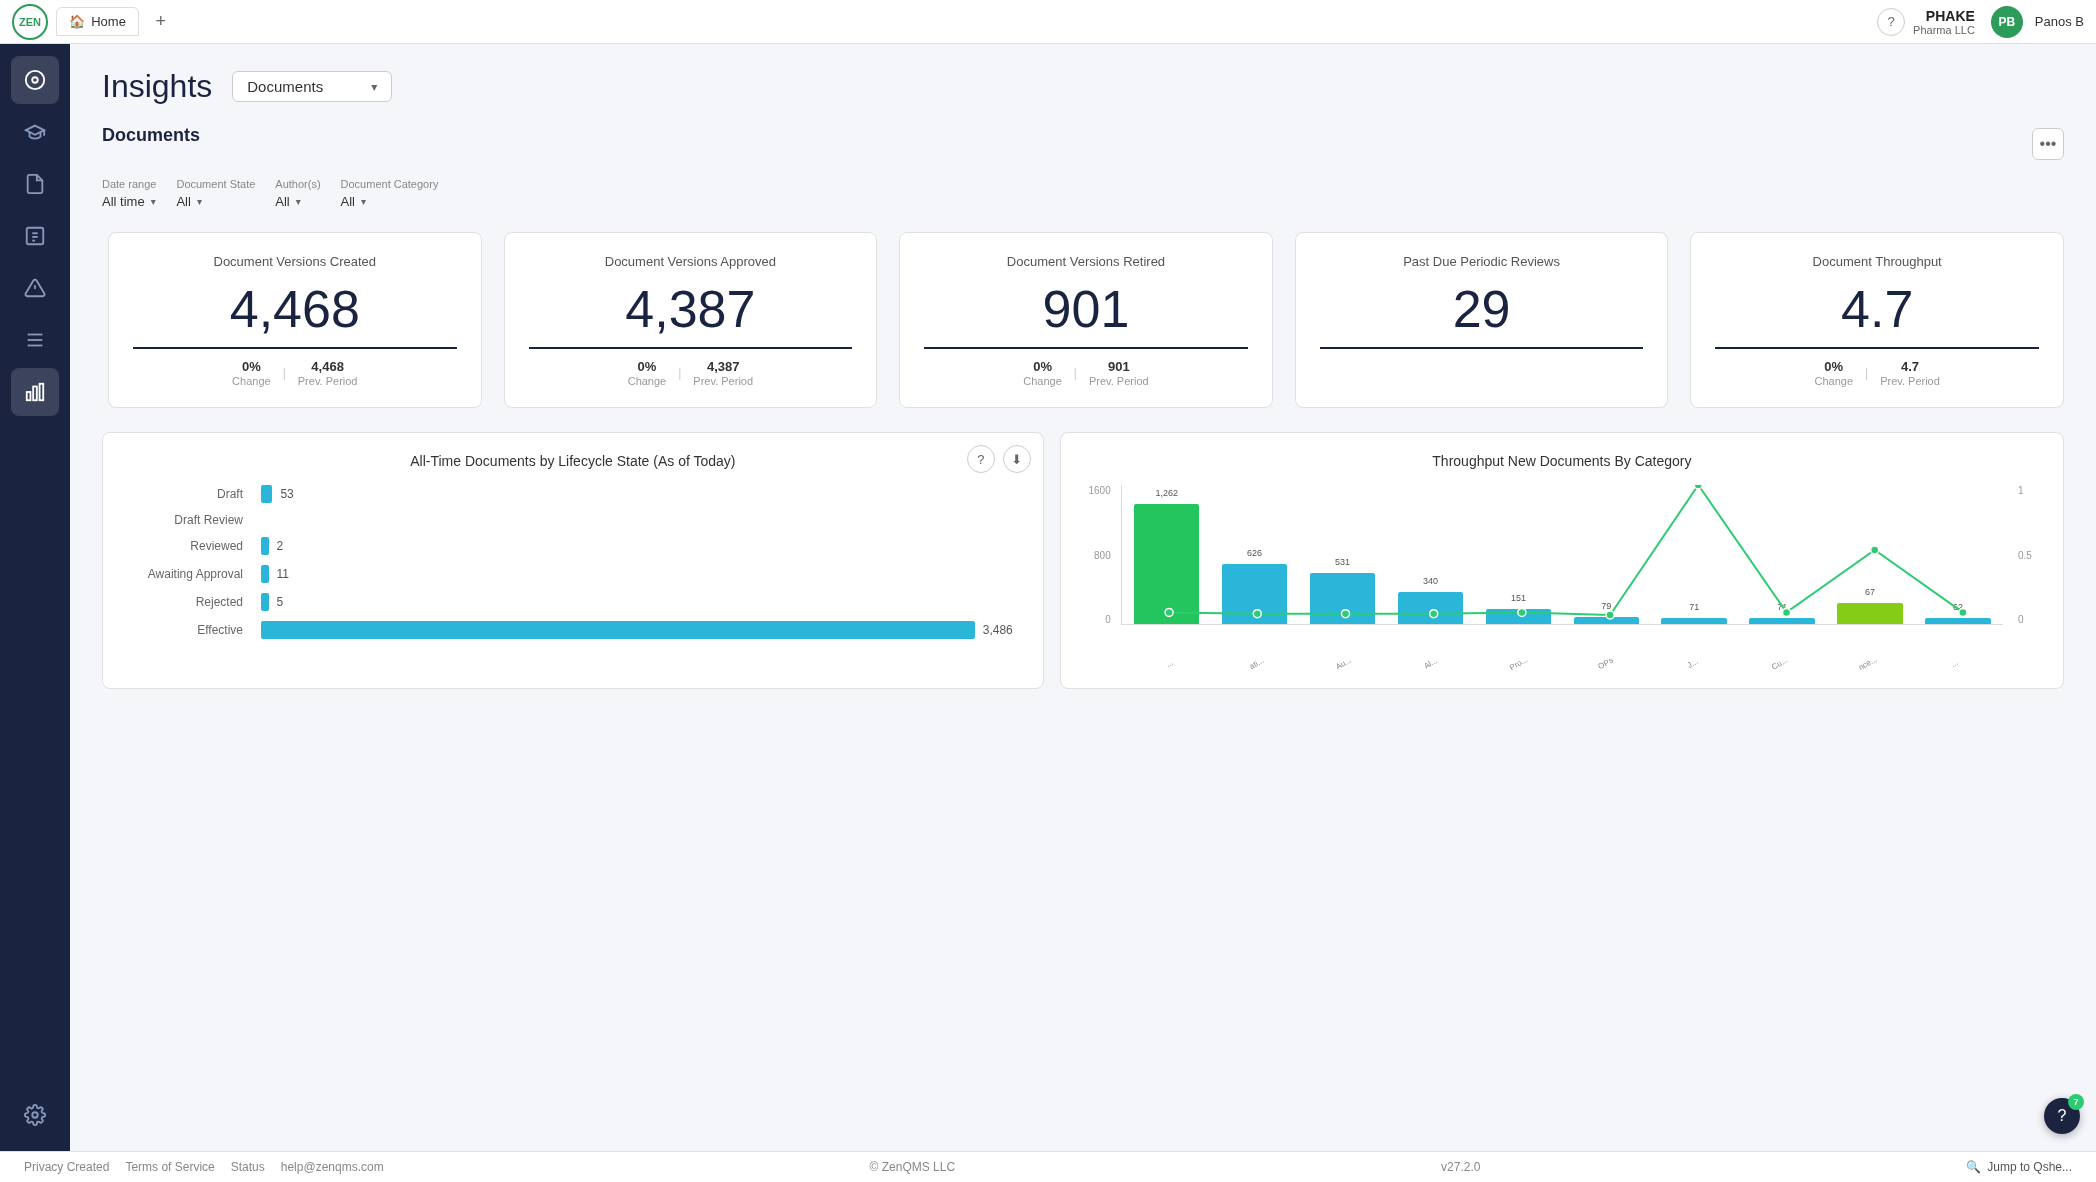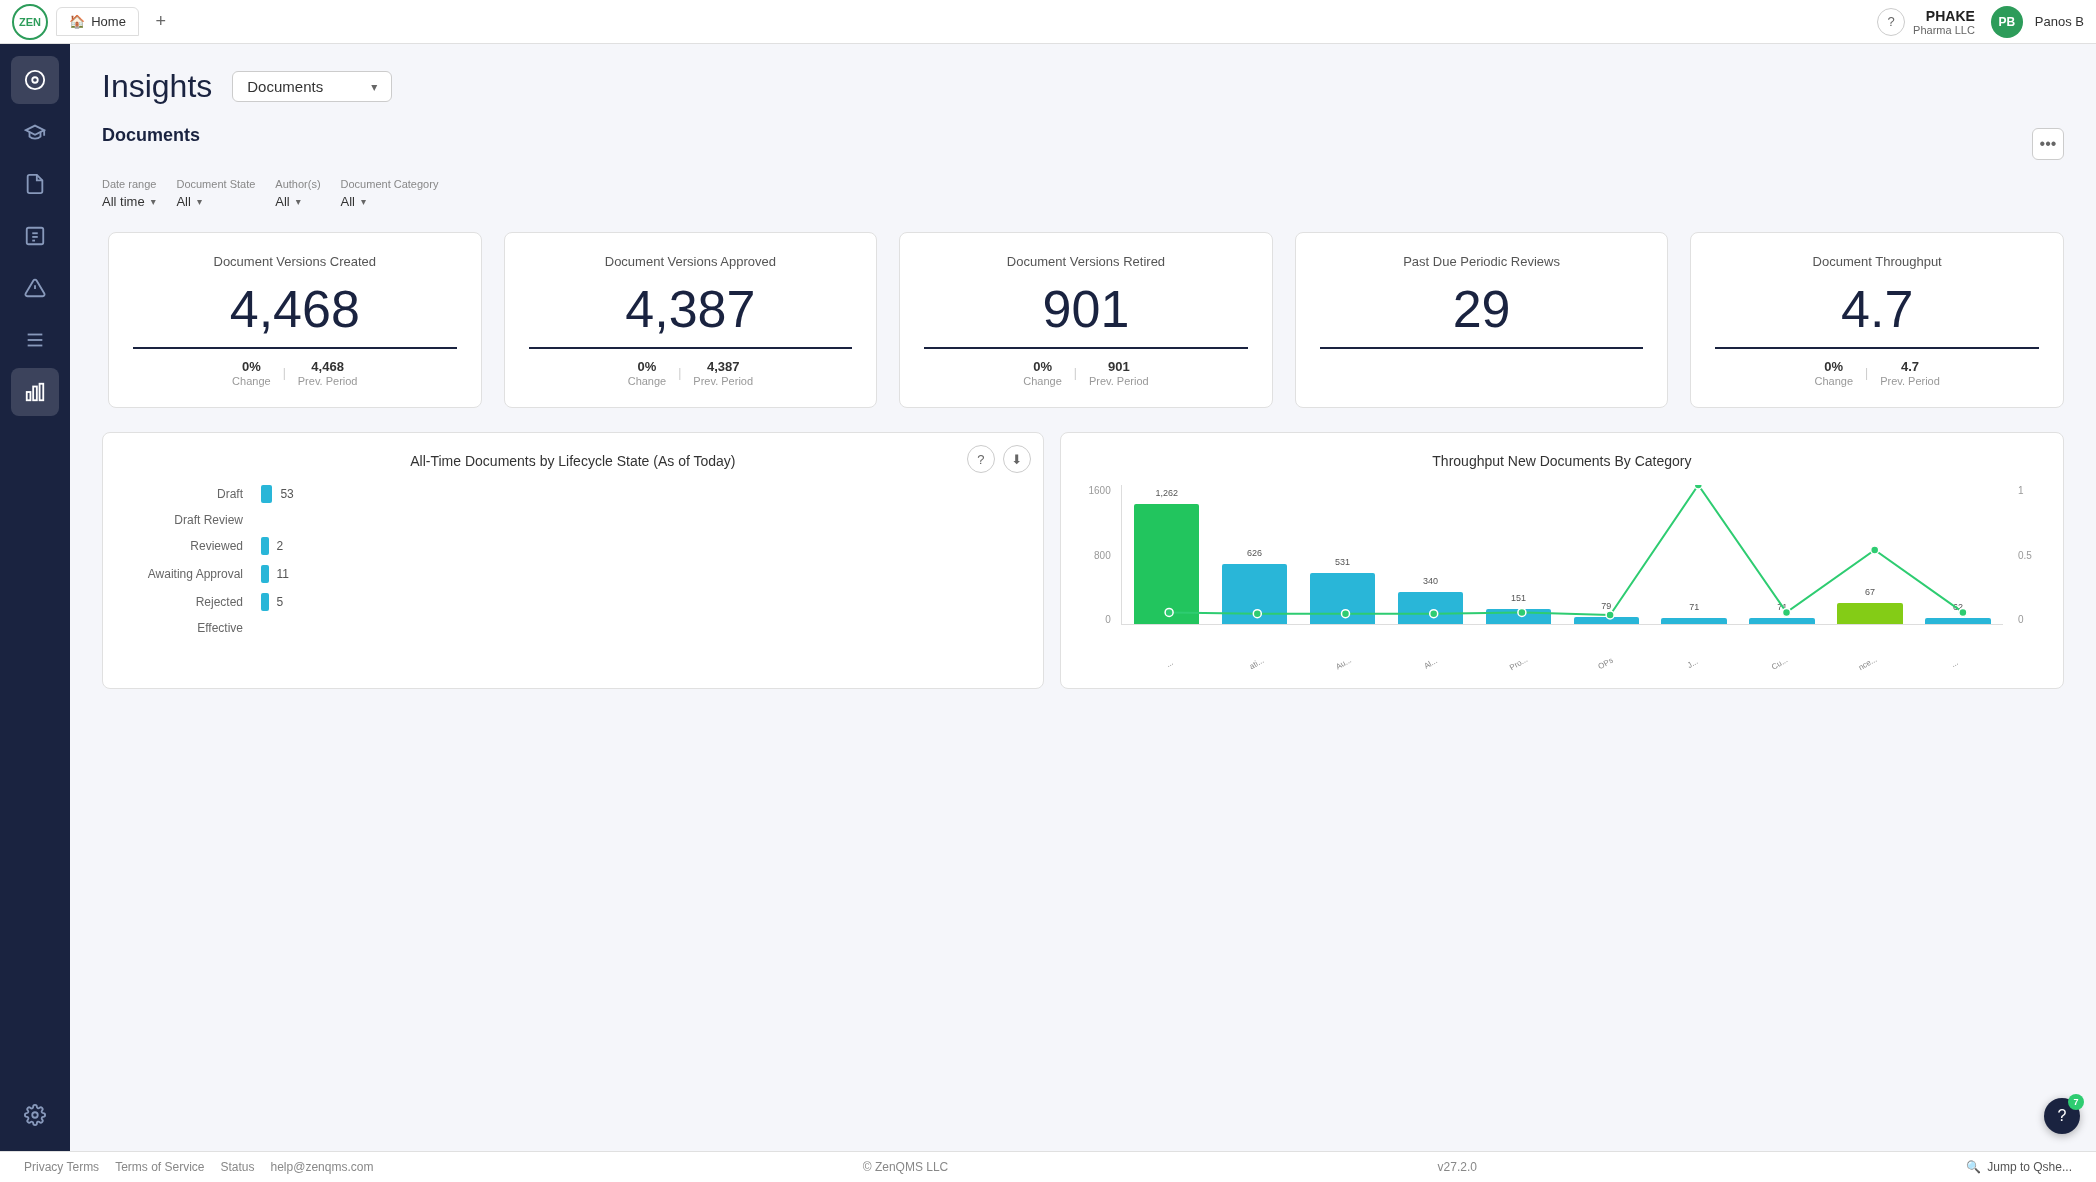--- a/index.html
+++ b/index.html
@@ -333,20 +333,24 @@
             </div>
             <div class="lifecycle-row">
               <div class="lifecycle-label">Rejected</div>
               <div class="lifecycle-bar-wrap">
                 <div class="lifecycle-bar" style="width: 1%; min-width: 4px;"></div>
                 <div class="lifecycle-val">5</div>
               </div>
             </div>
             <div class="lifecycle-row">
               <div class="lifecycle-label">Effective</div>
+              <div class="lifecycle-bar-wrap">
+                <div class="lifecycle-bar" style="width: 100%; min-width: 4px;"></div>
+                <div class="lifecycle-val">3,486</div>
+              </div>
             </div>
           </div>
       </div>
 
       <div class="chart-card" style="flex: 1; padding-left: 50px; padding-right: 50px;">
         <div class="chart-card-title">Throughput New Documents By Category</div>
         <div style="position: relative; height: 170px; padding: 0 10px;">
 
           <div style="position:absolute; left:-30px; top:0; bottom:30px; display:flex; flex-direction:column; justify-content:space-between; font-size:10px; color:#999; align-items:flex-end; width:30px;">
             <span>1600</span>
@@ -442,21 +446,21 @@
           </div>
       </div>
 
     </div>
 
   </div>
 </div>
 
 <div class="footer">
   <div class="footer-links">
-    <span class="footer-link">Privacy Terms</span>
+    <span class="footer-link">Privacy Created</span>
     <span class="footer-link">Terms of Service</span>
     <span class="footer-link">Status</span>
     <span class="footer-link">help@zenqms.com</span>
   </div>
   <span class="footer-version">© ZenQMS LLC</span>
   <span class="footer-version">v27.2.0</span>
   <div class="footer-jump">
     <span>🔍</span>
     <span>Jump to Qshe...</span>
   </div>

